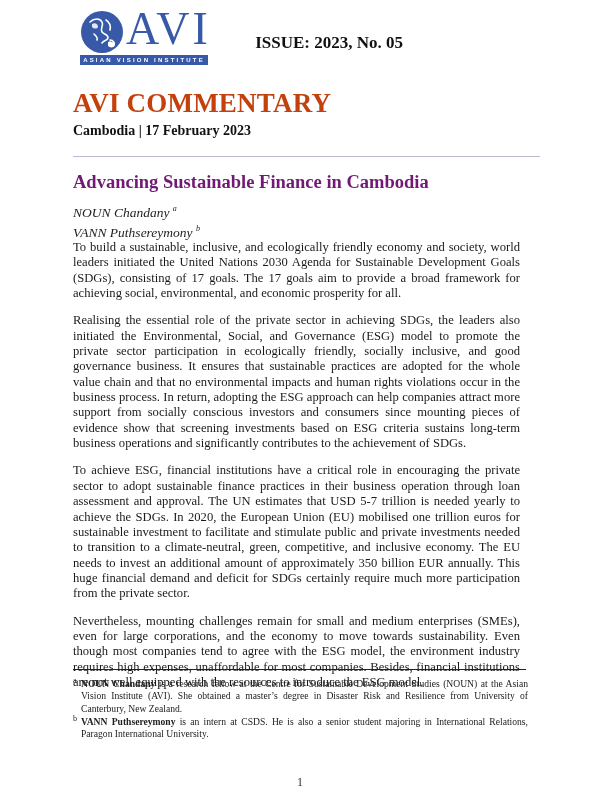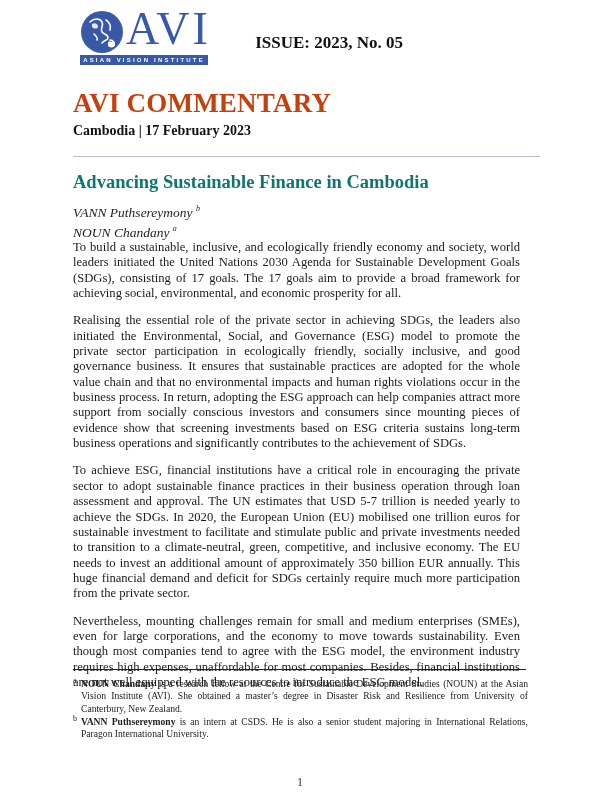--- a/index.html
+++ b/index.html
@@ -94,21 +94,21 @@
       width: 467px;
       height: 1px;
       background: #b9b9cf;
     }
     .article-title {
       position: absolute;
       left: 73px;
       top: 172px;
       font-weight: bold;
       font-size: 18.5px;
-      color: #0f766e;
+      color: #701a75;
       text-align: right;
     }
     .authors {
       position: absolute;
       left: 73px;
       top: 201px;
       font-style: italic;
       font-size: 13.5px;
       line-height: 16px;
       color: #222;
@@ -191,26 +191,26 @@
 
   <div class="series-title">AVI COMMENTARY</div>
   <div class="dateline">Cambodia | 17 February 2023</div>
 
   <div class="sep-top"></div>
 
   <div class="article-title">Advancing Sustainable Finance in Cambodia</div>
 
   <div class="authors">
     <div>
+      <span>NOUN Chandany</span>
+      <sup>a</sup>
+    </div>
+    <div>
       <span>VANN Puthsereymony</span>
       <sup>b</sup>
-    </div>
-    <div>
-      <span>NOUN Chandany</span>
-      <sup>a</sup>
     </div>
   </div>
 
   <div class="body">
     <p>To build a sustainable, inclusive, and ecologically friendly economy and society, world leaders initiated the United Nations 2030 Agenda for Sustainable Development Goals (SDGs), consisting of 17 goals. The 17 goals aim to provide a broad framework for achieving social, environmental, and economic prosperity for all.</p>
     <p>Realising the essential role of the private sector in achieving SDGs, the leaders also initiated the Environmental, Social, and Governance (ESG) model to promote the private sector participation in ecologically friendly, socially inclusive, and good governance business. It ensures that sustainable practices are adopted for the whole value chain and that no environmental impacts and human rights violations occur in the business process. In return, adopting the ESG approach can help companies attract more support from socially conscious investors and consumers since mounting pieces of evidence show that screening investments based on ESG criteria sustains long-term business operations and significantly contributes to the achievement of SDGs.</p>
     <p>To achieve ESG, financial institutions have a critical role in encouraging the private sector to adopt sustainable finance practices in their business operation through loan assessment and approval. The UN estimates that USD 5-7 trillion is needed yearly to achieve the SDGs. In 2020, the European Union (EU) mobilised one trillion euros for sustainable investment to facilitate and stimulate public and private investments needed to transition to a climate-neutral, green, competitive, and inclusive economy. The EU needs to invest an additional amount of approximately 350 billion EUR annually. This huge financial demand and deficit for SDGs certainly require much more participation from the private sector.</p>
     <p>Nevertheless, mounting challenges remain for small and medium enterprises (SMEs), even for large corporations, and the economy to move towards sustainability. Even though most companies tend to agree with the ESG model, the environment industry requires high expenses, unaffordable for most companies. Besides, financial institutions are not well equipped with the resources to introduce the ESG model.</p>
   </div>
 

